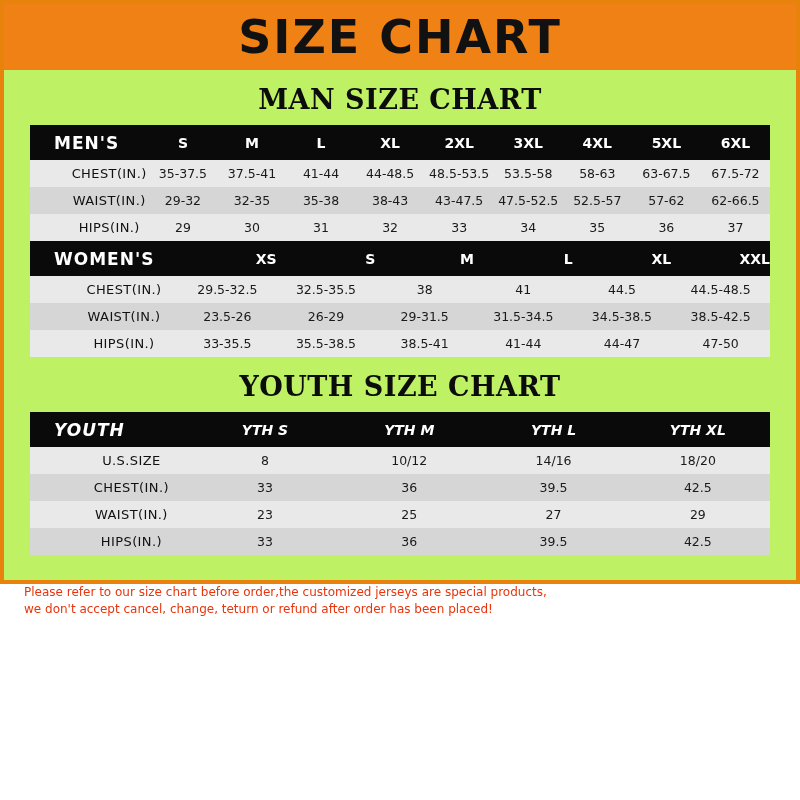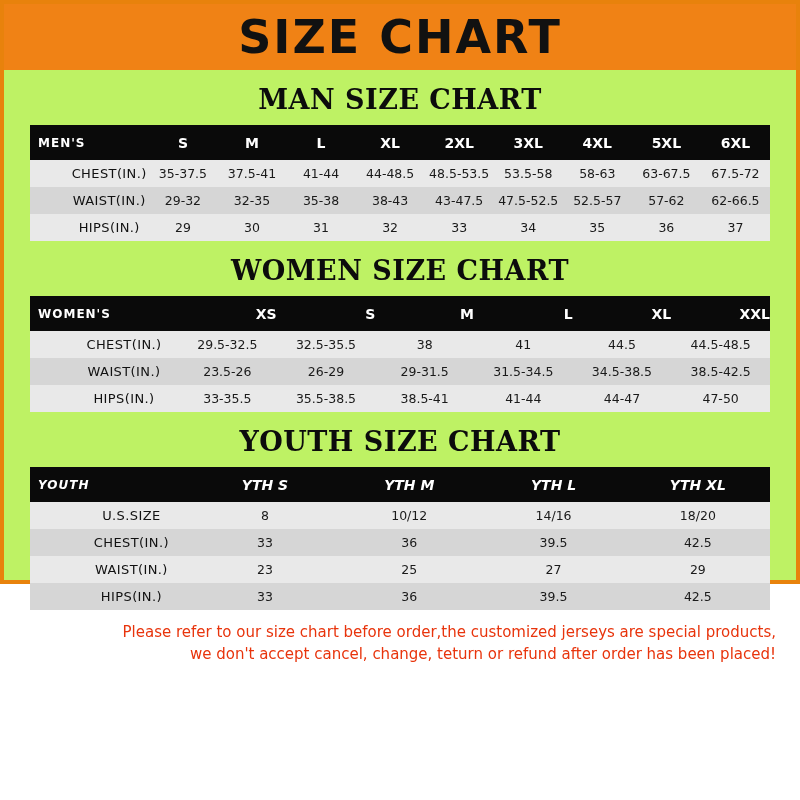--- a/index.html
+++ b/index.html
@@ -65,22 +65,22 @@
   }
   table.size-table thead th {
     background: #0a0a0a;
     color: #ffffff;
     font-weight: bold;
     font-size: 14px;
     height: 35px;
   }
   table.size-table thead th.corner {
     text-align: left;
-    padding-left: 8px;
-    font-size: 12px;
+    padding-left: 24px;
+    font-size: 17px;
     letter-spacing: 1px;
   }
   table.size-table tbody tr.odd td {
     background: #e9e9e9;
   }
   table.size-table tbody tr.even td {
     background: #d6d6d6;
   }
   table.size-table tbody td.rowlabel {
     text-align: center;
@@ -95,25 +95,25 @@
   .youth-table col.c0 { width: 22%; }
 
   .youth-table thead th { font-size: 15px; font-style: italic; }
   .youth-table thead th.corner { font-size: 17px; }
   .youth-table th, .youth-table td { height: 33px; font-size: 14px; }
 
   .women-table thead th { font-size: 15px; text-align: right; }
   .women-table th, .women-table td { height: 30px; font-size: 13.5px; }
 
   .footer-note {
-    margin: 12px 20px 0 20px;
-    text-align: right;
+    margin: 29px 20px 0 20px;
+    text-align: left;
     color: #e8340c;
     font-family: "DejaVu Sans", sans-serif;
-    font-size: 15px;
+    font-size: 12px;
     line-height: 1.45;
   }
 </style>
 </head>
 <body>
 
 <div class="page">
 
   <div class="banner">
     <div class="banner-title">SIZE CHART</div>
@@ -183,21 +183,20 @@
           <td>34</td>
           <td>35</td>
           <td>36</td>
           <td>37</td>
         </tr>
       </tbody>
     </table>
   </div>
 
   <div class="section">
-    <div class="section-title">WOMEN SIZE CHART</div>
     <table class="size-table women-table">
       <colgroup>
         <col class="c0">
         <col>
           <col>
           <col>
           <col>
           <col>
           <col>
       </colgroup>

